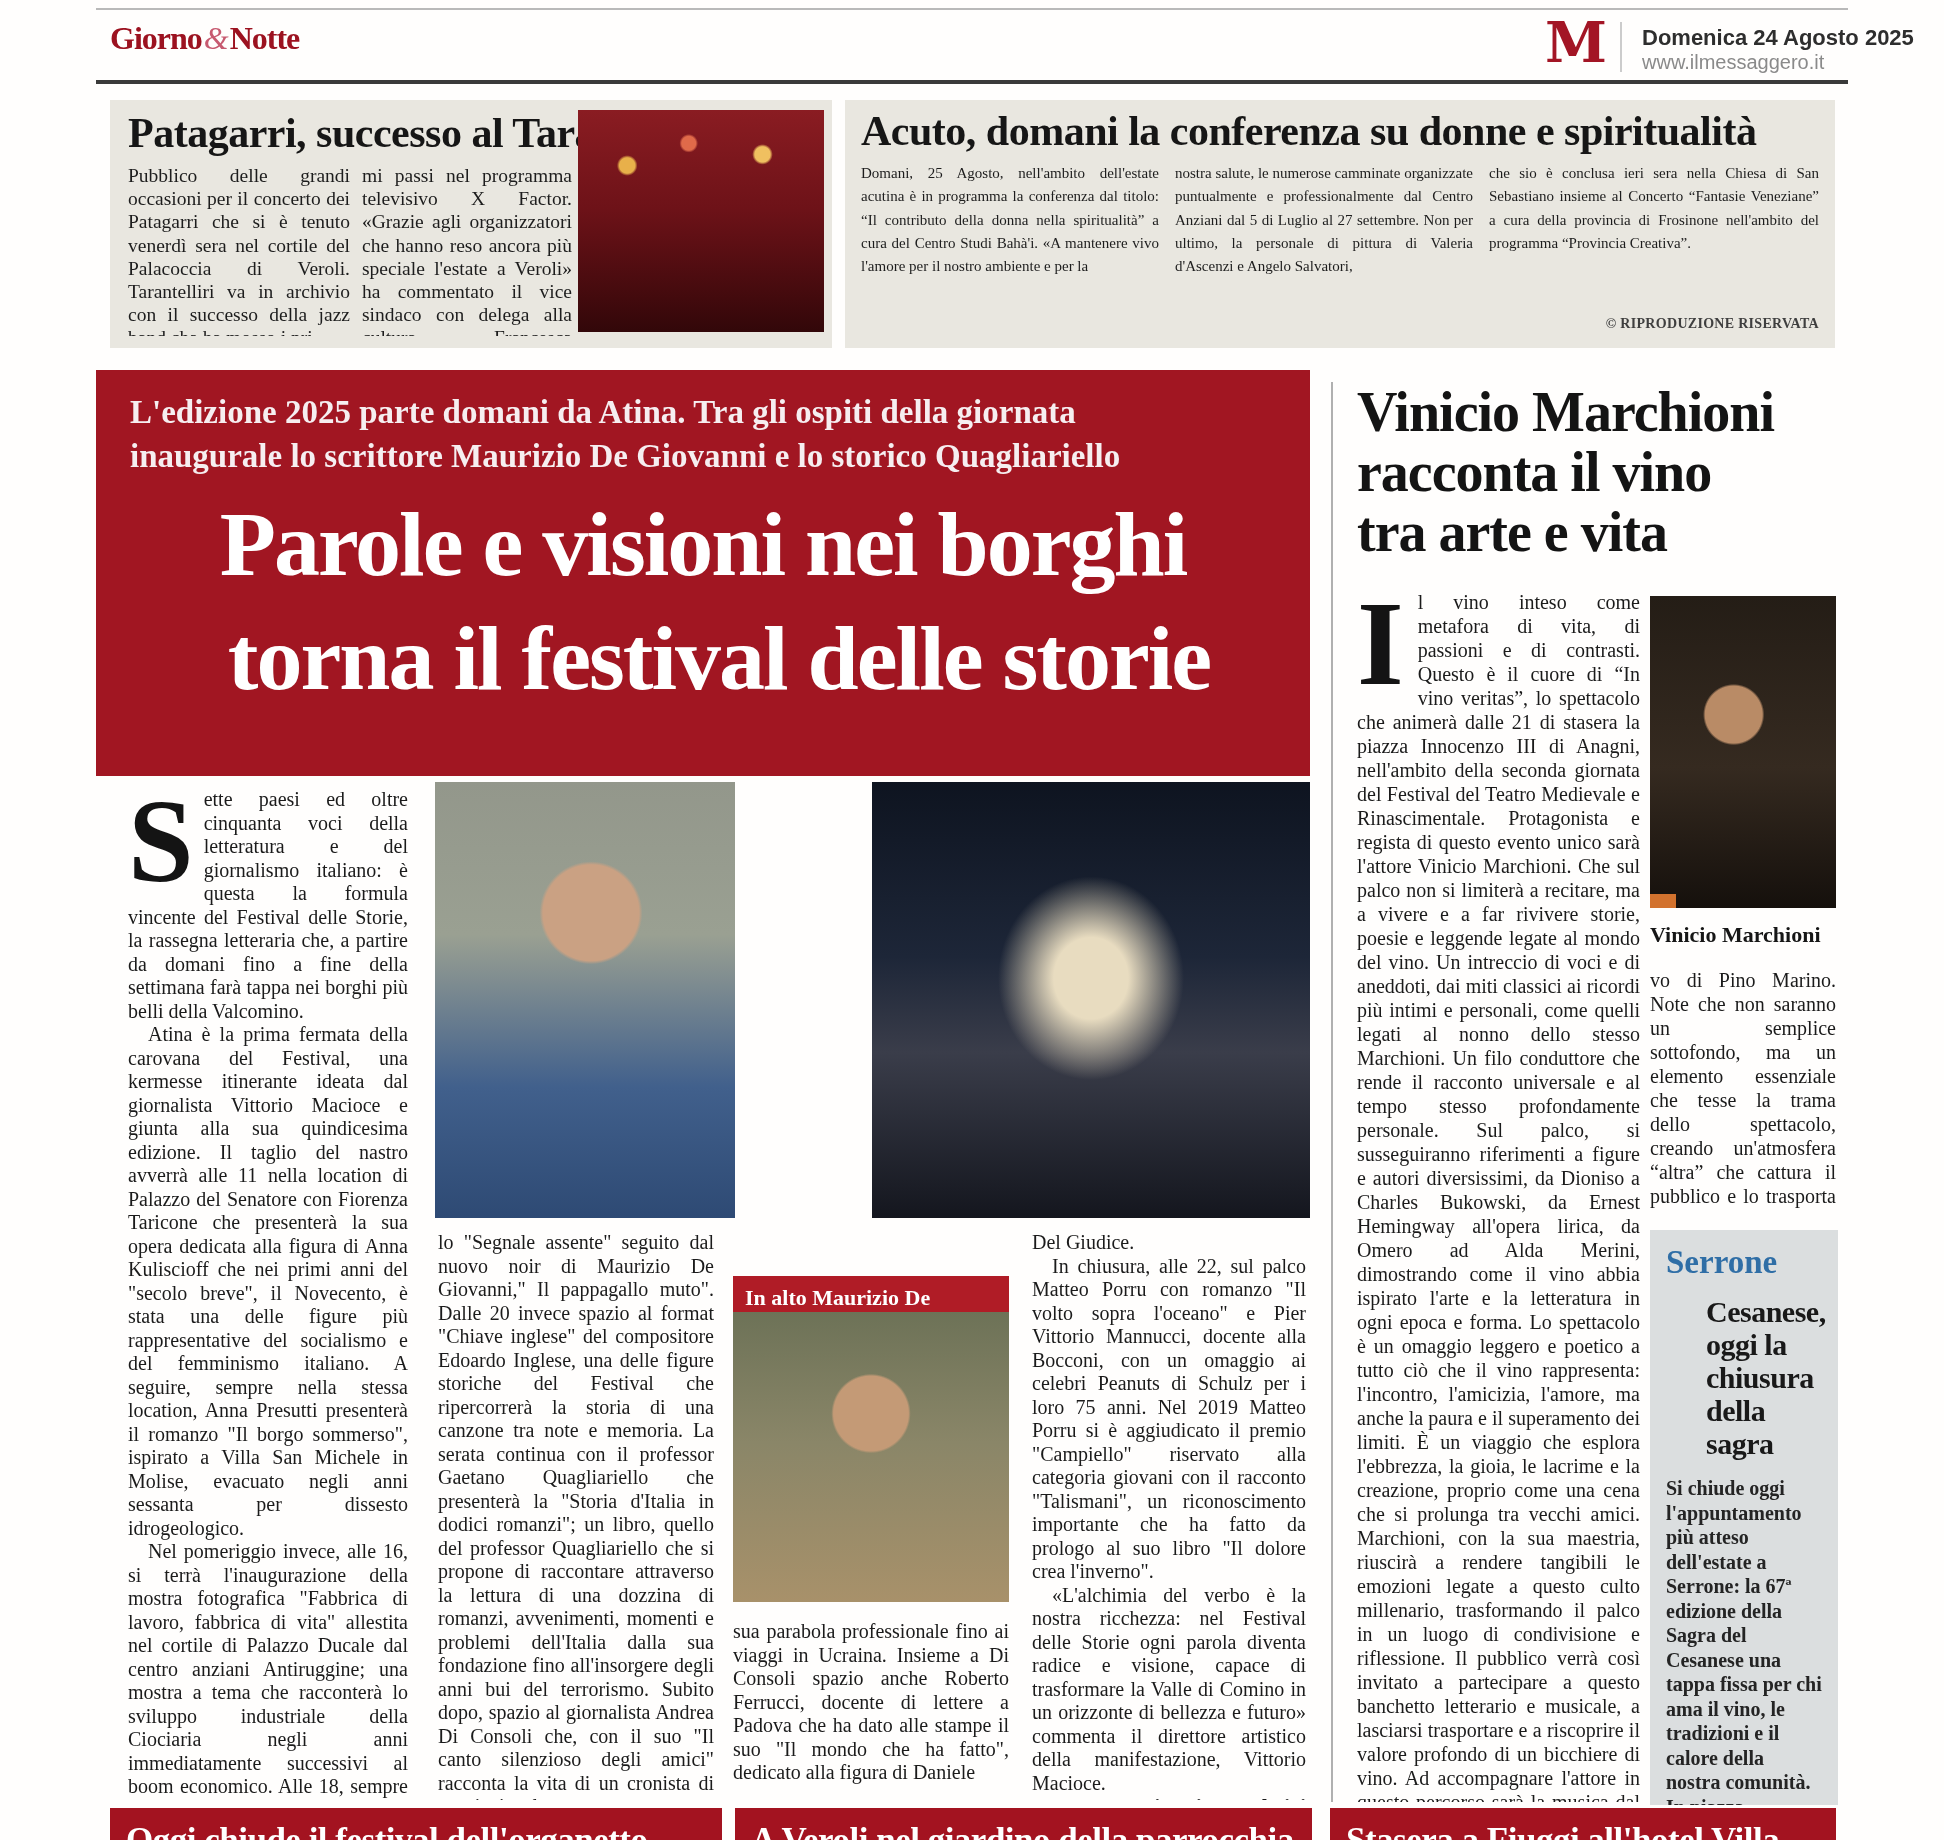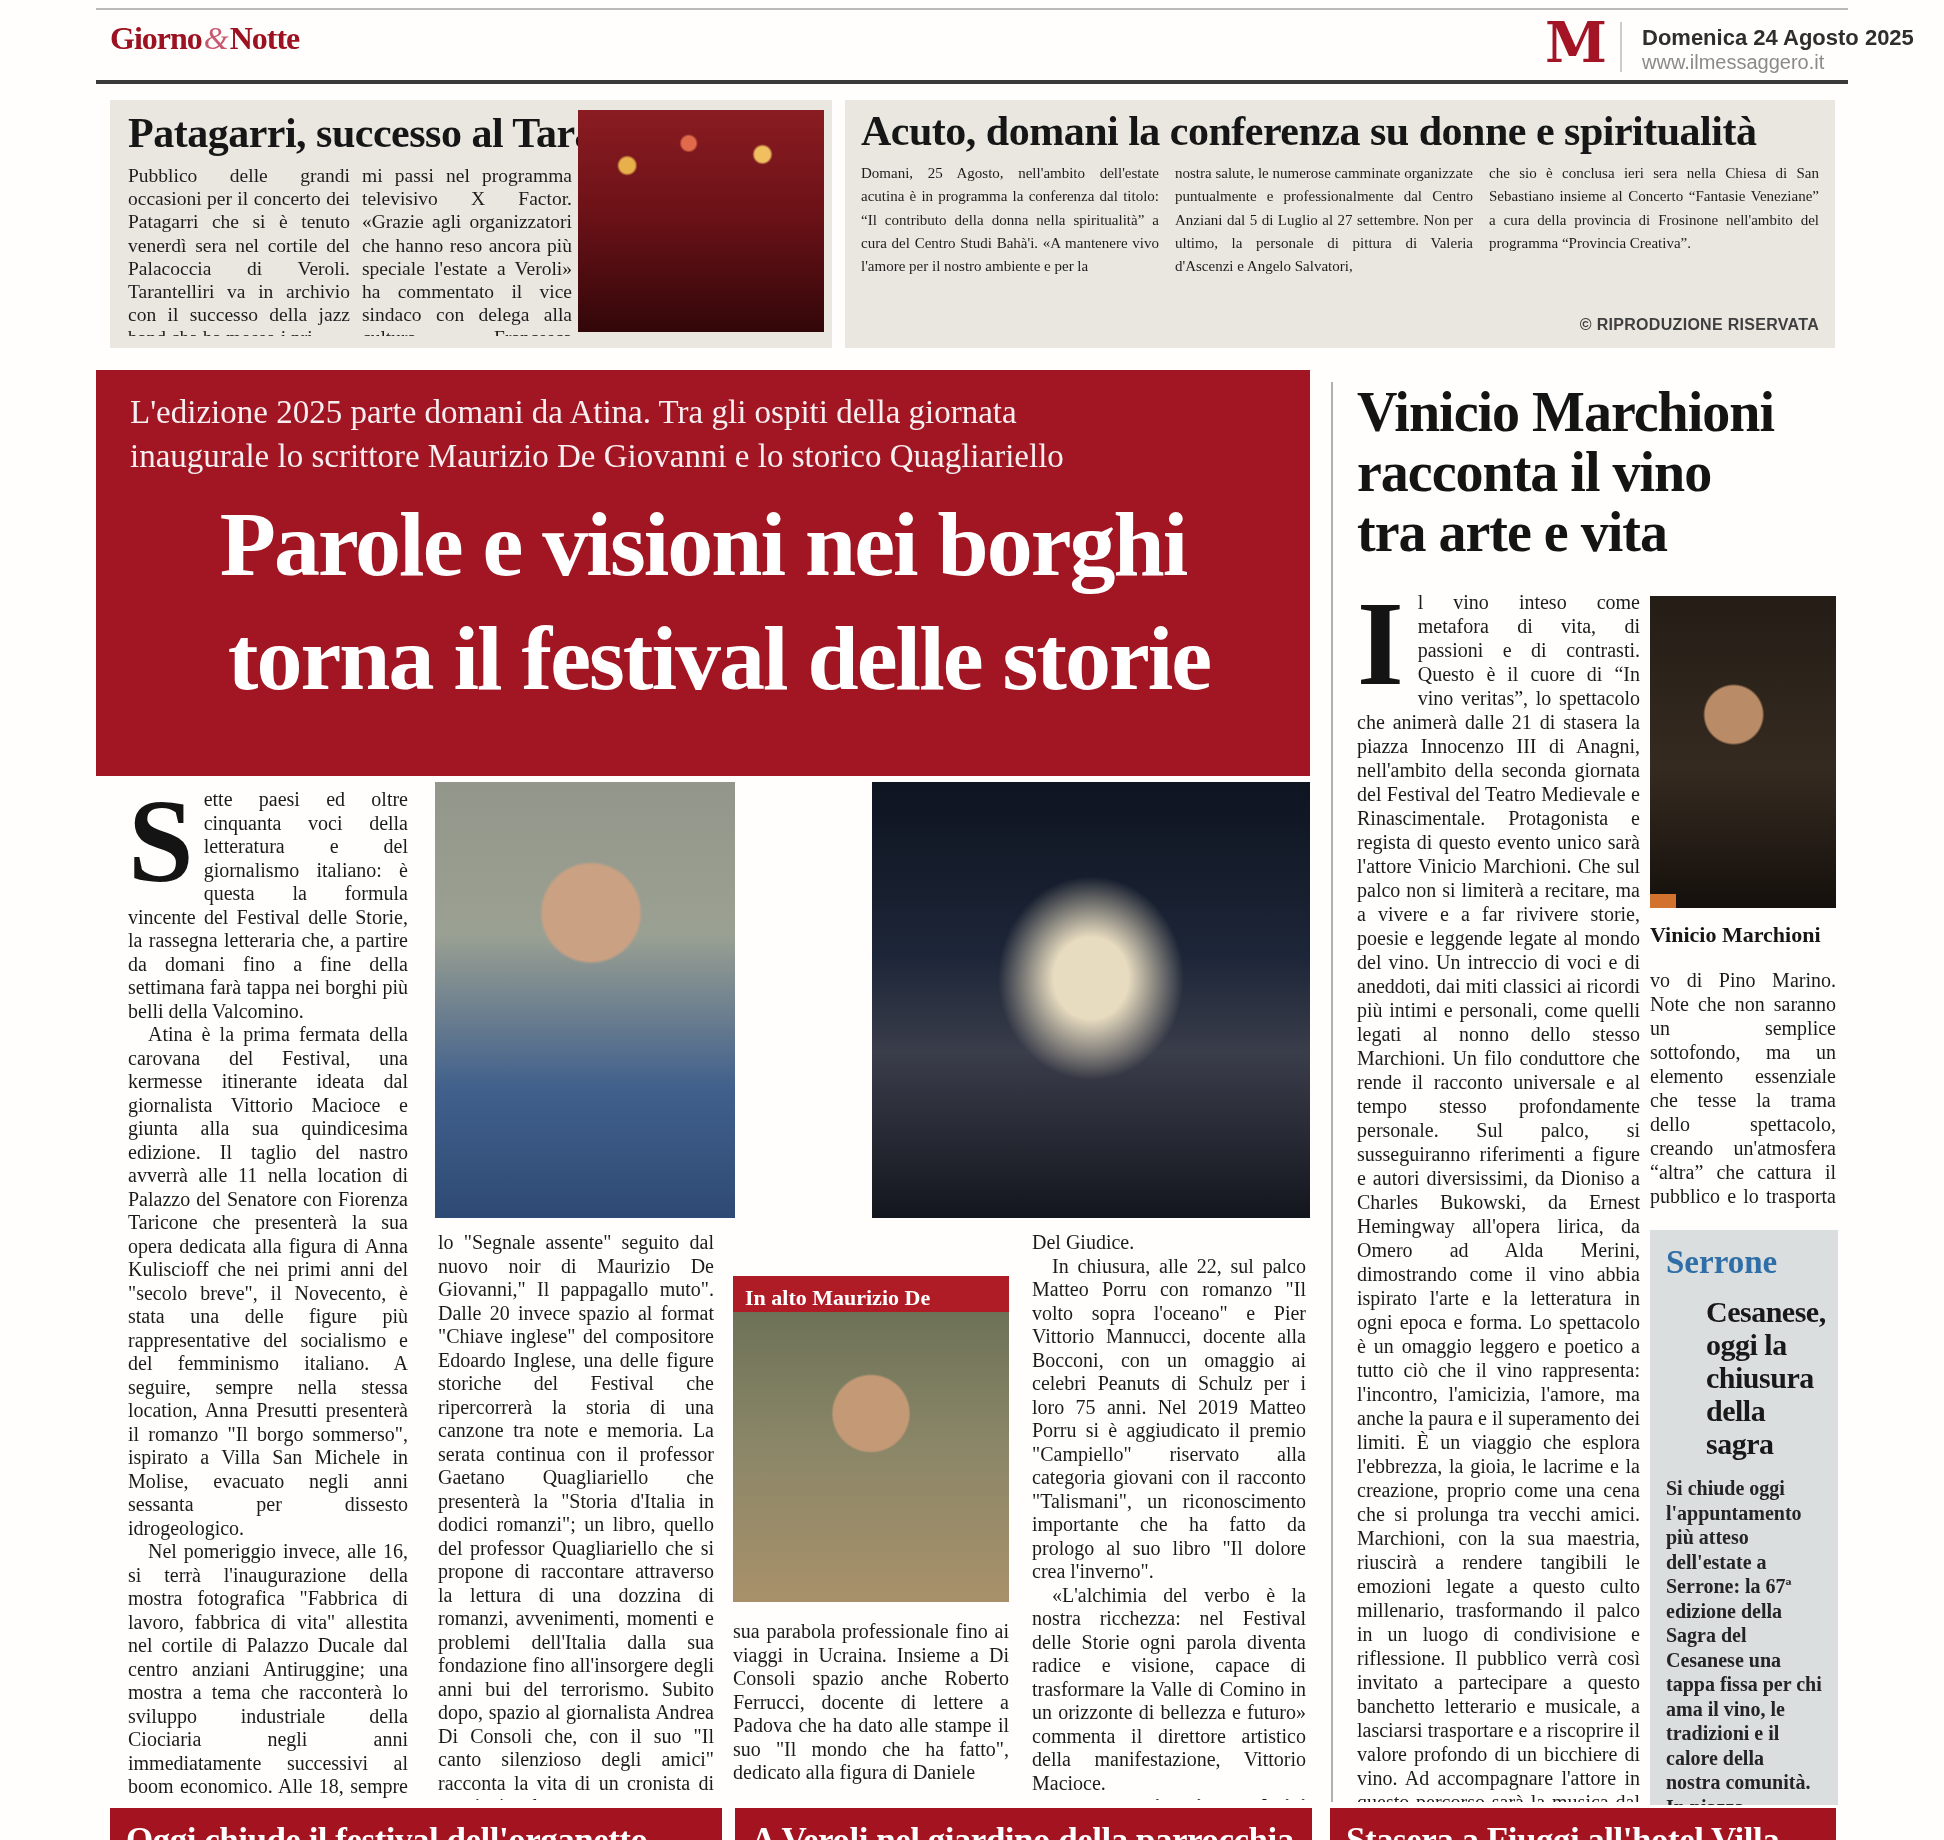--- a/index.html
+++ b/index.html
@@ -18,30 +18,30 @@
   .mast-site{font-family:"Liberation Sans",sans-serif;font-size:20px;color:#8a8a8a;}
 
   
   .graybox{background:#e9e7e0;}
   .boxhead{font-size:42px;font-weight:bold;color:#161616;letter-spacing:-0.5px;line-height:46px;}
   .boxcol{font-size:19.5px;line-height:23.2px;text-align:justify;color:#1d1d1d;overflow:hidden;}
   .boxcol2{font-size:15px;line-height:23.3px;text-align:justify;color:#1d1d1d;overflow:hidden;}
 
   
   .redbox{background:#a11622;}
-  .standfirst{color:#f6eef0;font-size:33px;line-height:44px;font-weight:normal;}
+  .standfirst{color:#f6eef0;font-size:33px;line-height:44px;font-weight:bold;}
   .bigline{color:#ffffff;font-size:92px;font-weight:bold;letter-spacing:-2px;line-height:112px;text-align:center;}
 
   
   .bcol{font-size:20px;line-height:23.5px;text-align:justify;overflow:hidden;}
   .bcol p{margin:0;text-indent:20px;}
   .bcol p.first{text-indent:0;}
   .dropcap{float:left;font-size:118px;line-height:92px;font-weight:bold;padding:8px 10px 0 0;color:#141414;}
   .byline{font-weight:bold;text-align:right;font-size:22px;margin-top:4px;text-indent:0 !important;}
-  .copyright{font-family:Liberation Sans, sans-serif;font-size:16px;font-weight:bold;color:#3f3f3f;
+  .copyright{font-family:Liberation Serif, serif;font-size:14px;font-weight:bold;color:#3f3f3f;
              text-align:right;letter-spacing:0.3px;}
 
   
   .photo{overflow:hidden;}
   .ph-concert{background:
       radial-gradient(circle at 20% 25%, #e8b04a 0 3%, rgba(0,0,0,0) 4%),
       radial-gradient(circle at 45% 15%, #e06a4a 0 3%, rgba(0,0,0,0) 4%),
       radial-gradient(circle at 75% 20%, #f0c060 0 3%, rgba(0,0,0,0) 4%),
       linear-gradient(180deg,#8a1c22 0%,#6d1218 45%,#320709 100%);}
   .ph-degiovanni{background:

